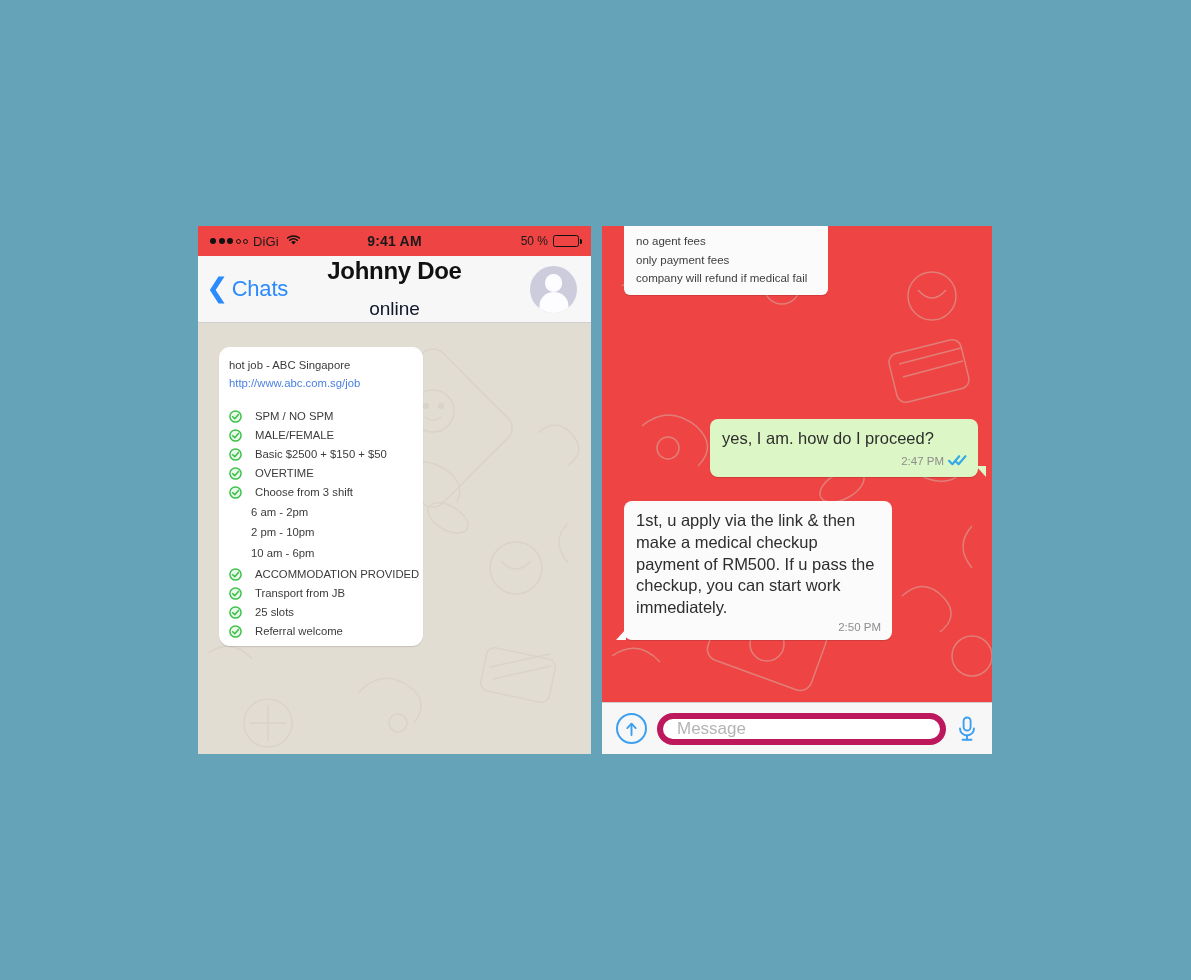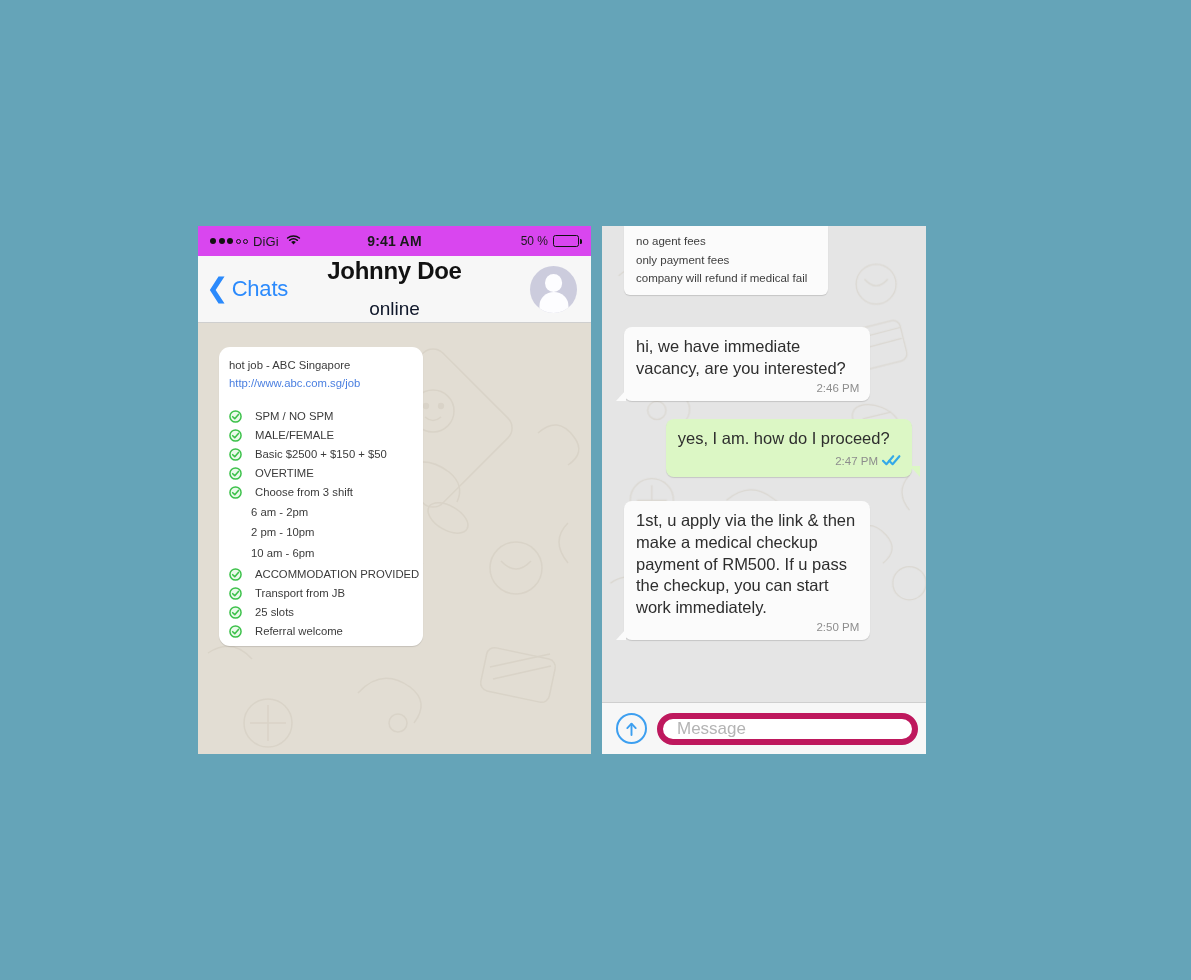--- a/index.html
+++ b/index.html
@@ -20,21 +20,21 @@
     top: 226px;
     width: 393px;
     height: 528px;
     background: #ffffff;
     overflow: hidden;
   }
 
   
   .status-bar {
     height: 30px;
-    background: #d946ef;
+    background: #ef4444;
     display: flex;
     align-items: center;
     padding: 0 12px;
     font-size: 13px;
     color: #1a1a1a;
     position: relative;
   }
   .status-left { display: flex; align-items: center; gap: 5px; }
   .dots { display: flex; align-items: center; gap: 2.5px; }
   .dot { width: 6px; height: 6px; border-radius: 50%; background: #111; }
@@ -135,23 +135,23 @@
   .check-ico {
     flex: 0 0 auto; width: 13px; height: 13px;
   }
   .indent-row { padding-left: 22px; line-height: 1.85; }
 
   
   #right-panel {
     position: absolute;
     left: 602px;
     top: 226px;
-    width: 324px;
+    width: 390px;
     height: 528px;
-    background: #e5e5e5;
+    background: #ef4444;
     overflow: hidden;
   }
   .r-chat {
     position: relative;
     height: 476px;
     overflow: hidden;
   }
 
   .bubble {
     position: relative;
@@ -409,26 +409,20 @@
     </svg>
 
     <div class="bubble in notail" id="b-fees">
       <div id="fees-lines">
           <div class="msg-small">no agent fees</div>
           <div class="msg-small">only payment fees</div>
           <div class="msg-small">company will refund if medical fail</div>
         </div>
     </div>
 
-    <div class="bubble in" id="b-hi">
-      <div class="msg-text">hi, we have immediate vacancy, are you interested?</div>
-      <div class="meta">
-        <span class="time">2:46 PM</span>
-      </div>
-    </div>
 
     <div class="bubble out" id="b-yes">
       <div class="msg-text">yes, I am. how do I proceed?</div>
       <div class="meta">
         <span class="time">2:47 PM</span>
         <span class="ticks">
           <svg width="19" height="12" viewBox="0 0 19 12">
             <path d="M1 6.8 L4.4 10.2 L11.2 2.2" stroke="#34a9e8" stroke-width="2.1" fill="none" stroke-linecap="round" stroke-linejoin="round"></path>
             <path d="M7.2 6.8 L10.6 10.2 L17.4 2.2" stroke="#34a9e8" stroke-width="2.1" fill="none" stroke-linecap="round" stroke-linejoin="round"></path>
           </svg>

